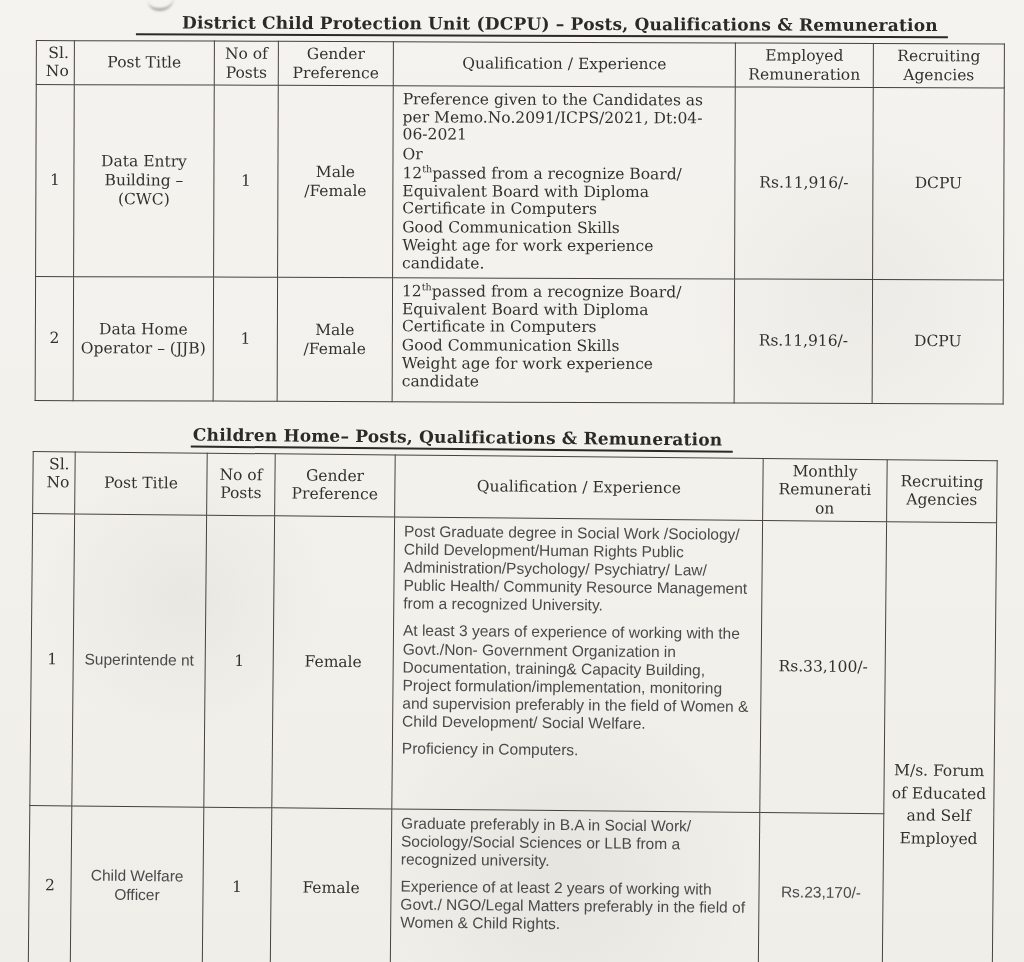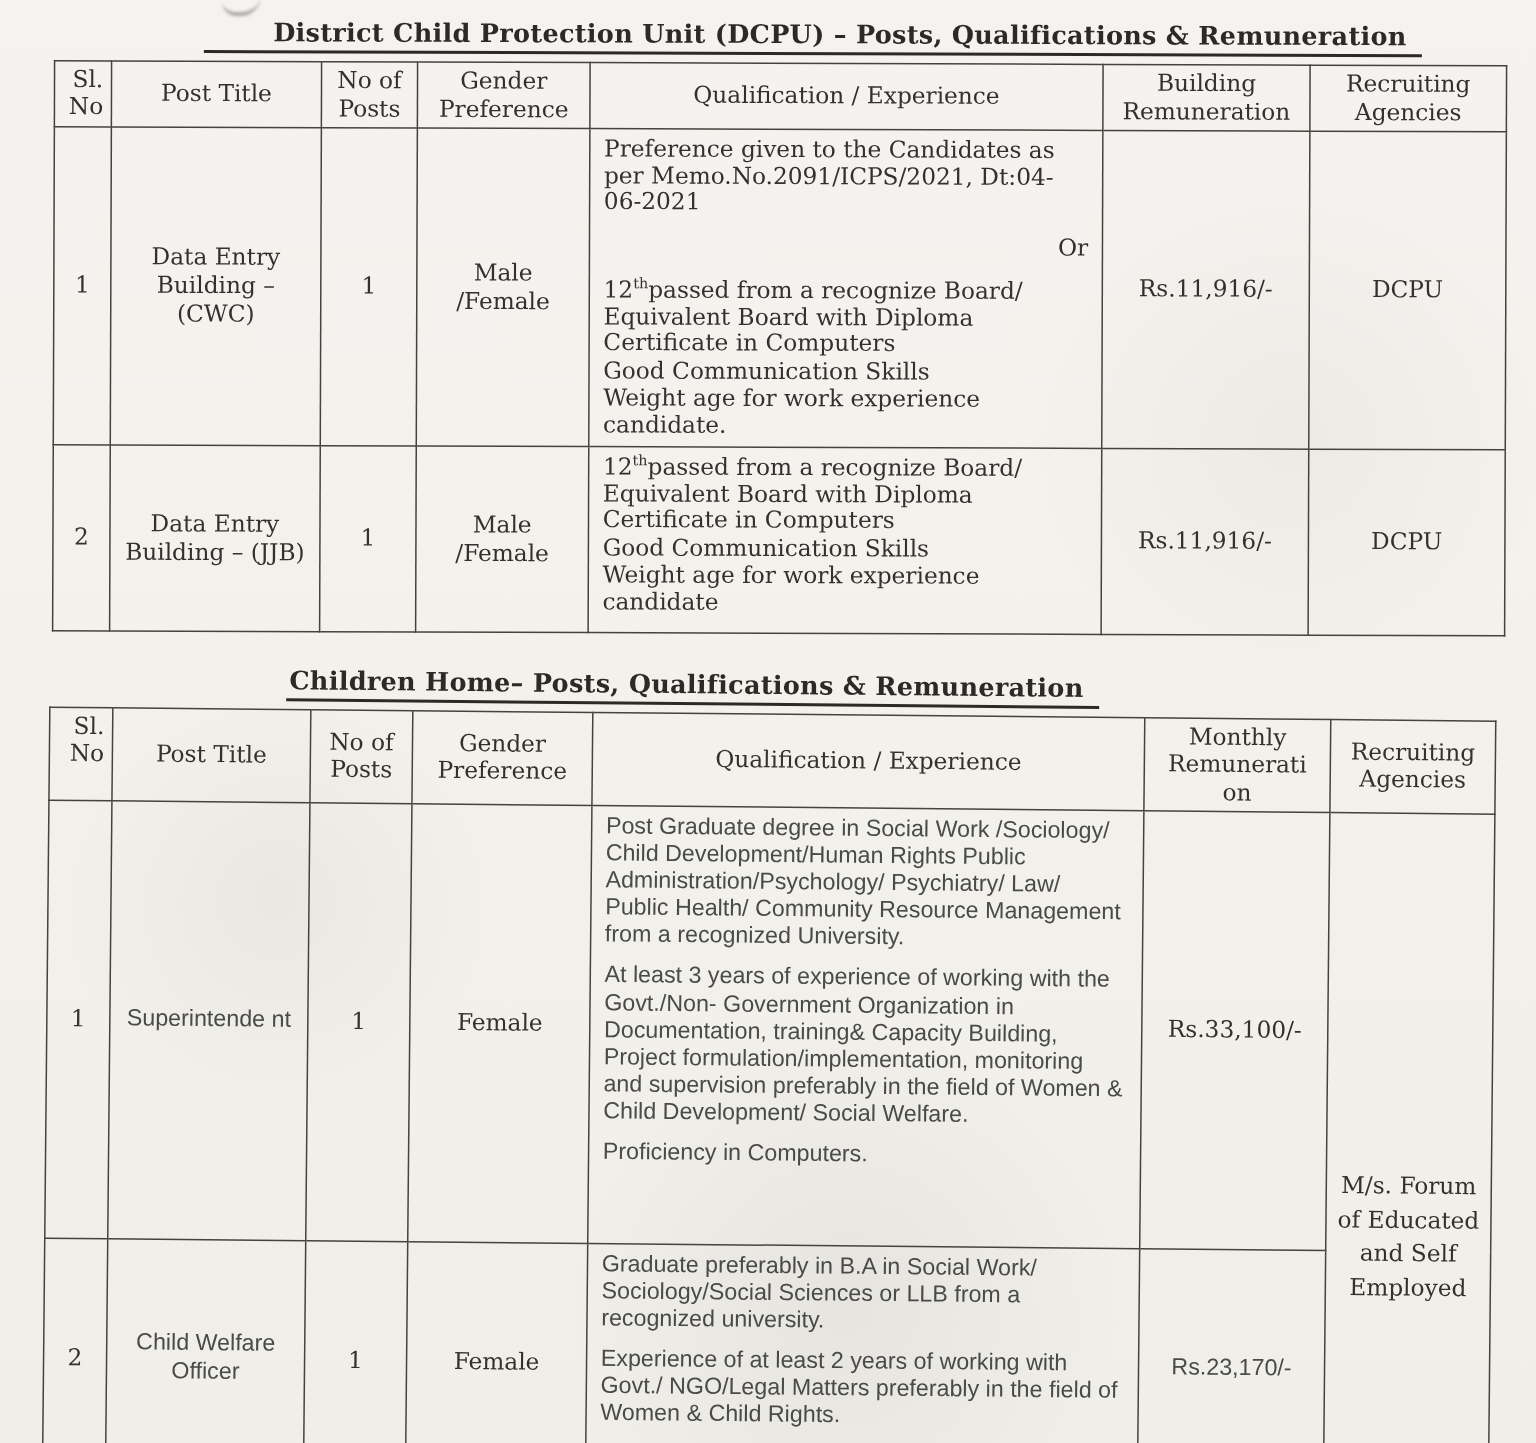--- a/index.html
+++ b/index.html
@@ -58,21 +58,21 @@
   th { line-height: 1.18; padding: 3px 5px; }
   .slno-h { text-align: right; vertical-align: top; padding-left: 6px; }
   .qual {
     text-align: left;
     vertical-align: top;
     padding: 5px 9px 4px 9px;
     line-height: 1.13;
   }
   .t1 .qual { font-size: 15.5px; }
   .qline { margin: 0 0 1px 0; }
-  .qcenter { text-align: right; margin: 12px 0; }
+  .qcenter { text-align: left; margin: 2px 0; }
   sup.sp { font-size: 0.62em; vertical-align: super; line-height: 0; text-align: right; }
   .sans {
     font-family: "Liberation Sans", "DejaVu Sans", sans-serif;
     color: #4a4a4a;
   }
   .t2 .qual { line-height: 1.17; font-size: 15.5px; }
   .t2 .qual p { margin: 0 0 9px 0; }
   .t2 .qual p:last-child { margin-bottom: 0; }
   .agency-merged { vertical-align: middle; padding-top: 118px; line-height: 1.45; }
   .t1 tr.hdr { height: 44px; }
@@ -101,41 +101,41 @@
         <col style="width:138px">
         <col style="width:131px">
     </colgroup>
     <tbody>
         <tr class="hdr">
       <th class="slno-h">Sl. No</th>
       <th>Post Title</th>
       <th>No of Posts</th>
       <th>Gender Preference</th>
       <th>Qualification / Experience</th>
-      <th>Building Remuneration</th>
+      <th>Employed Remuneration</th>
       <th>Recruiting Agencies</th>
     </tr>
     <tr class="r1">
       <td>1</td>
       <td>Data Entry Building – (CWC)</td>
       <td>1</td>
       <td>Male /Female</td>
       <td class="qual">
         <div class="qline">Preference given to the Candidates as per Memo.No.2091/ICPS/2021, Dt:04-06-2021</div>
         <div class="qline qcenter">Or</div>
         <div class="qline"><span>12</span><sup class="sp">th</sup><span>passed from a recognize Board/ Equivalent Board with Diploma Certificate in Computers</span></div>
         <div class="qline">Good Communication Skills</div>
         <div class="qline">Weight age for work experience candidate.</div>
       </td>
       <td>Rs.11,916/-</td>
       <td>DCPU</td>
     </tr>
     <tr class="r2">
       <td>2</td>
-      <td>Data Entry Building – (JJB)</td>
+      <td>Data Home Operator – (JJB)</td>
       <td>1</td>
       <td>Male /Female</td>
       <td class="qual">
         <div class="qline"><span>12</span><sup class="sp">th</sup><span>passed from a recognize Board/ Equivalent Board with Diploma Certificate in Computers</span></div>
         <div class="qline">Good Communication Skills</div>
         <div class="qline">Weight age for work experience candidate</div>
       </td>
       <td>Rs.11,916/-</td>
       <td>DCPU</td>
     </tr>

